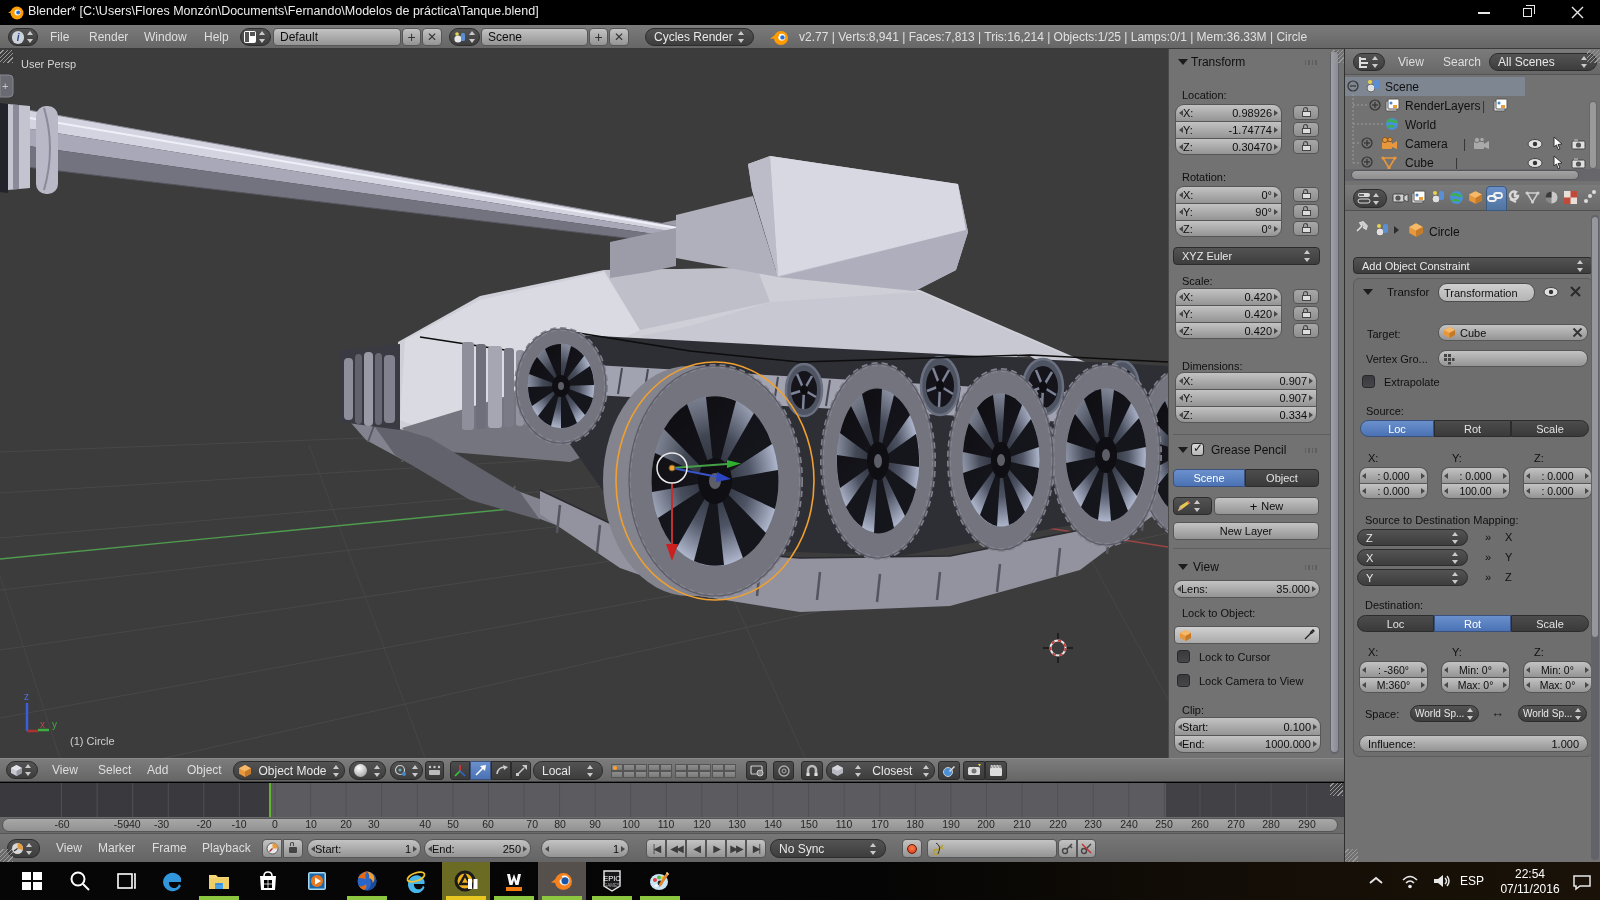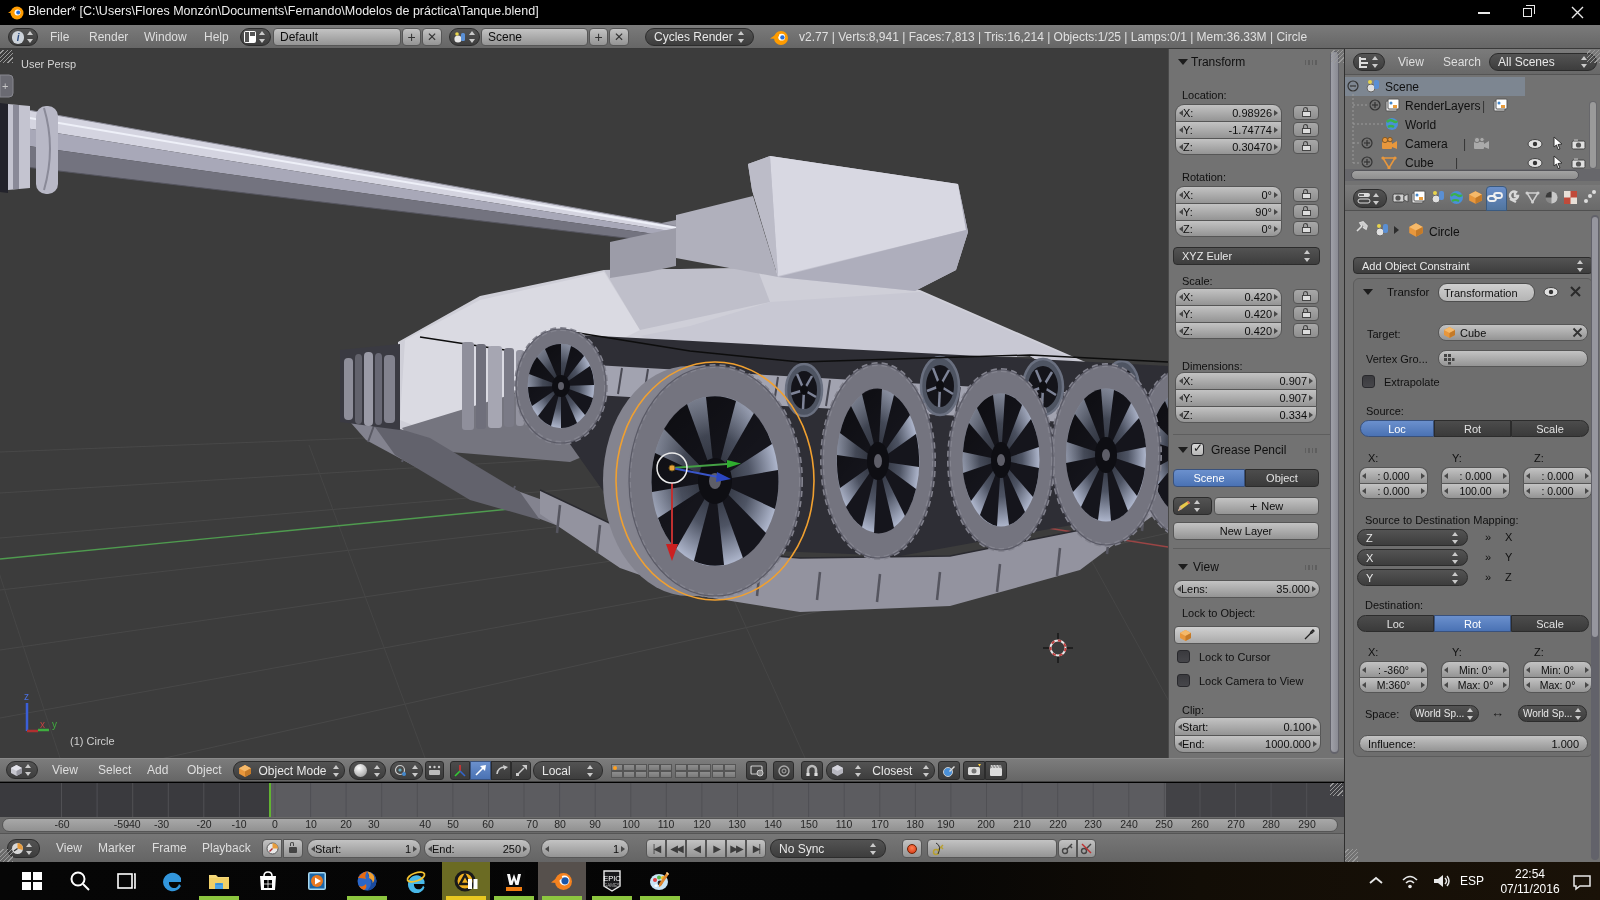--- a/index.html
+++ b/index.html
@@ -750,21 +750,21 @@
 <div class="tseg" style="left:581px;top:1px;width:28px;text-align:center">90</div>
 <div class="tseg" style="left:617px;top:1px;width:28px;text-align:center">100</div>
 <div class="tseg" style="left:652px;top:1px;width:28px;text-align:center">110</div>
 <div class="tseg" style="left:688px;top:1px;width:28px;text-align:center">120</div>
 <div class="tseg" style="left:723px;top:1px;width:28px;text-align:center">130</div>
 <div class="tseg" style="left:759px;top:1px;width:28px;text-align:center">140</div>
 <div class="tseg" style="left:795px;top:1px;width:28px;text-align:center">150</div>
 <div class="tseg" style="left:830px;top:1px;width:28px;text-align:center">110</div>
 <div class="tseg" style="left:866px;top:1px;width:28px;text-align:center">170</div>
 <div class="tseg" style="left:901px;top:1px;width:28px;text-align:center">180</div>
-<div class="tseg" style="left:937px;top:1px;width:28px;">190</div>
+<div class="tseg" style="left:937px;top:1px;width:28px;text-align:center">190</div>
 <div class="tseg" style="left:972px;top:1px;width:28px;text-align:center">200</div>
 <div class="tseg" style="left:1008px;top:1px;width:28px;text-align:center">210</div>
 <div class="tseg" style="left:1044px;top:1px;width:28px;text-align:center">220</div>
 <div class="tseg" style="left:1079px;top:1px;width:28px;text-align:center">230</div>
 <div class="tseg" style="left:1115px;top:1px;width:28px;text-align:center">240</div>
 <div class="tseg" style="left:1150px;top:1px;width:28px;text-align:center">250</div>
 <div class="tseg" style="left:1186px;top:1px;width:28px;text-align:center">260</div>
 <div class="tseg" style="left:1222px;top:1px;width:28px;text-align:center">270</div>
 <div class="tseg" style="left:1257px;top:1px;width:28px;text-align:center">280</div>
 <div class="tseg" style="left:1293px;top:1px;width:28px;text-align:center">290</div>

